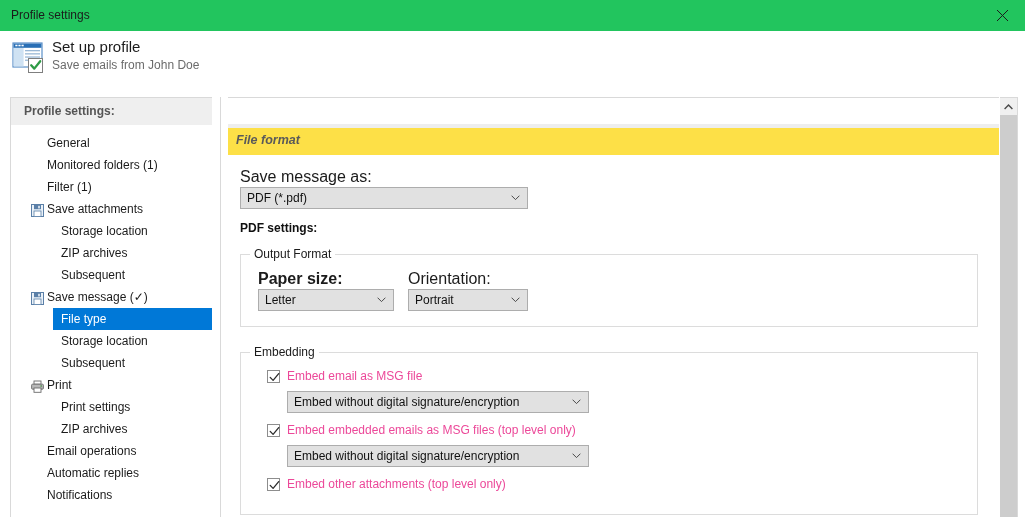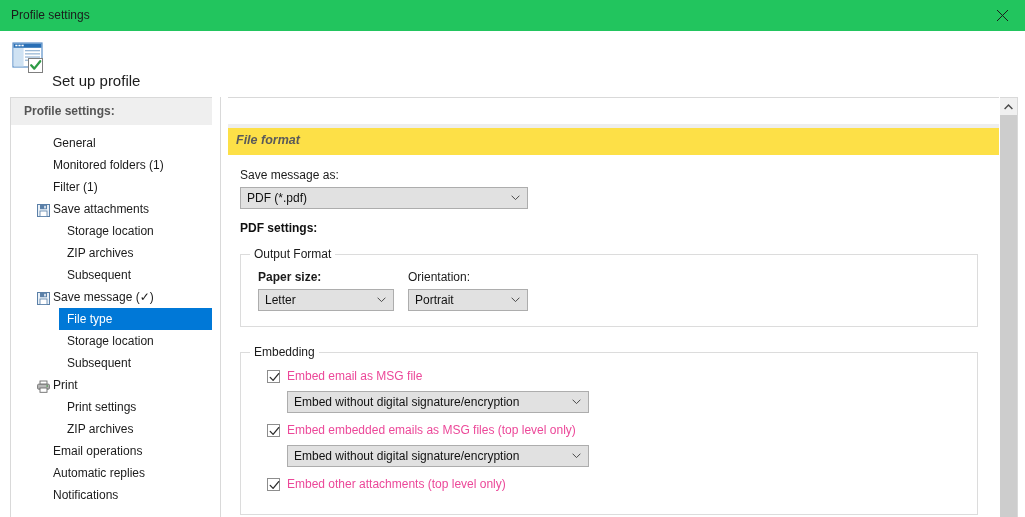--- a/index.html
+++ b/index.html
@@ -40,21 +40,20 @@
   }
   #header-icon {
     position: absolute; left: 11px; top: 8px;
     width: 36px; height: 36px;
   }
   #header-title {
     position: absolute; left: 52px; top: 6px;
     font-size: 15px; color: #1c1c1c;
     line-height: 19px;
     white-space: nowrap;
-    margin-top: 34px;
   }
   #header-subtitle {
     position: absolute; left: 52px; top: 27px;
     font-size: 12px; color: #6b6b6b;
     line-height: 15px;
     white-space: nowrap;
   }
 
   
   #sidebar {
@@ -69,21 +68,21 @@
     position: absolute; left: 0; top: 0;
     width: 201px; height: 27px;
     background: #efefef;
   }
   #sidebar-header-label {
     position: absolute; left: 13px; top: 6px;
     font-size: 12px; font-weight: bold; color: #555555;
     line-height: 15px;
   }
   #sidebar-list {
-    position: absolute; left: 10px; top: 34px;
+    position: absolute; left: 4px; top: 34px;
     width: 201px;
   }
   .side-item {
     position: relative;
     height: 22px;
     line-height: 22px;
     font-size: 12px;
     color: #1b1b1b;
     white-space: nowrap;
     cursor: default;
@@ -135,21 +134,21 @@
     background: #fde047;
     font-style: italic;
   }
   #band-secondary-label {
     position: absolute; left: 8px; top: 5px;
     font-size: 12.5px; font-weight: bold; color: #5a5a5a;
   }
 
   .field-label {
     position: absolute;
-    font-size: 12px; color: #1b1b1b;
+    font-size: 16px; color: #1b1b1b;
     white-space: nowrap;
   }
   .bold-label {
     position: absolute;
     font-size: 12px; font-weight: bold; color: #101010;
     white-space: nowrap;
   }
 
   
   .combo {
@@ -249,20 +248,21 @@
       <rect x="10.5" y="5.7" width="2.2" height="1.6" fill="#ffffff"></rect>
       <rect x="14" y="11" width="15" height="1.3" fill="#9ab8d6"></rect>
       <rect x="14" y="14.2" width="15" height="1.3" fill="#9ab8d6"></rect>
       <rect x="14" y="17.4" width="15" height="1.3" fill="#9ab8d6"></rect>
       <rect x="14" y="20.6" width="9" height="1.3" fill="#9ab8d6"></rect>
       <rect x="17.5" y="19.5" width="14" height="14" fill="#ffffff" stroke="#7f7f7f" stroke-width="1"></rect>
       <path d="M20.2 26.3 L23.3 29.6 L29.2 22.2" fill="none" stroke="#2d9b45" stroke-width="2.3" stroke-linecap="round" stroke-linejoin="round"></path>
     </svg>
   </div>
   <div id="header-title">Set up profile</div>
+  <div id="header-subtitle">Save emails from John Doe</div>
 </div>
 
 <div id="sidebar">
   <div id="sidebar-header">
     <div id="sidebar-header-label">Profile settings:</div>
   </div>
   <div id="sidebar-list">
       <div class="side-item lvl0"><span class="side-label">General</span></div>
       <div class="side-item lvl0"><span class="side-label">Monitored folders (1)</span></div>
       <div class="side-item lvl0"><span class="side-label">Filter (1)</span></div>

